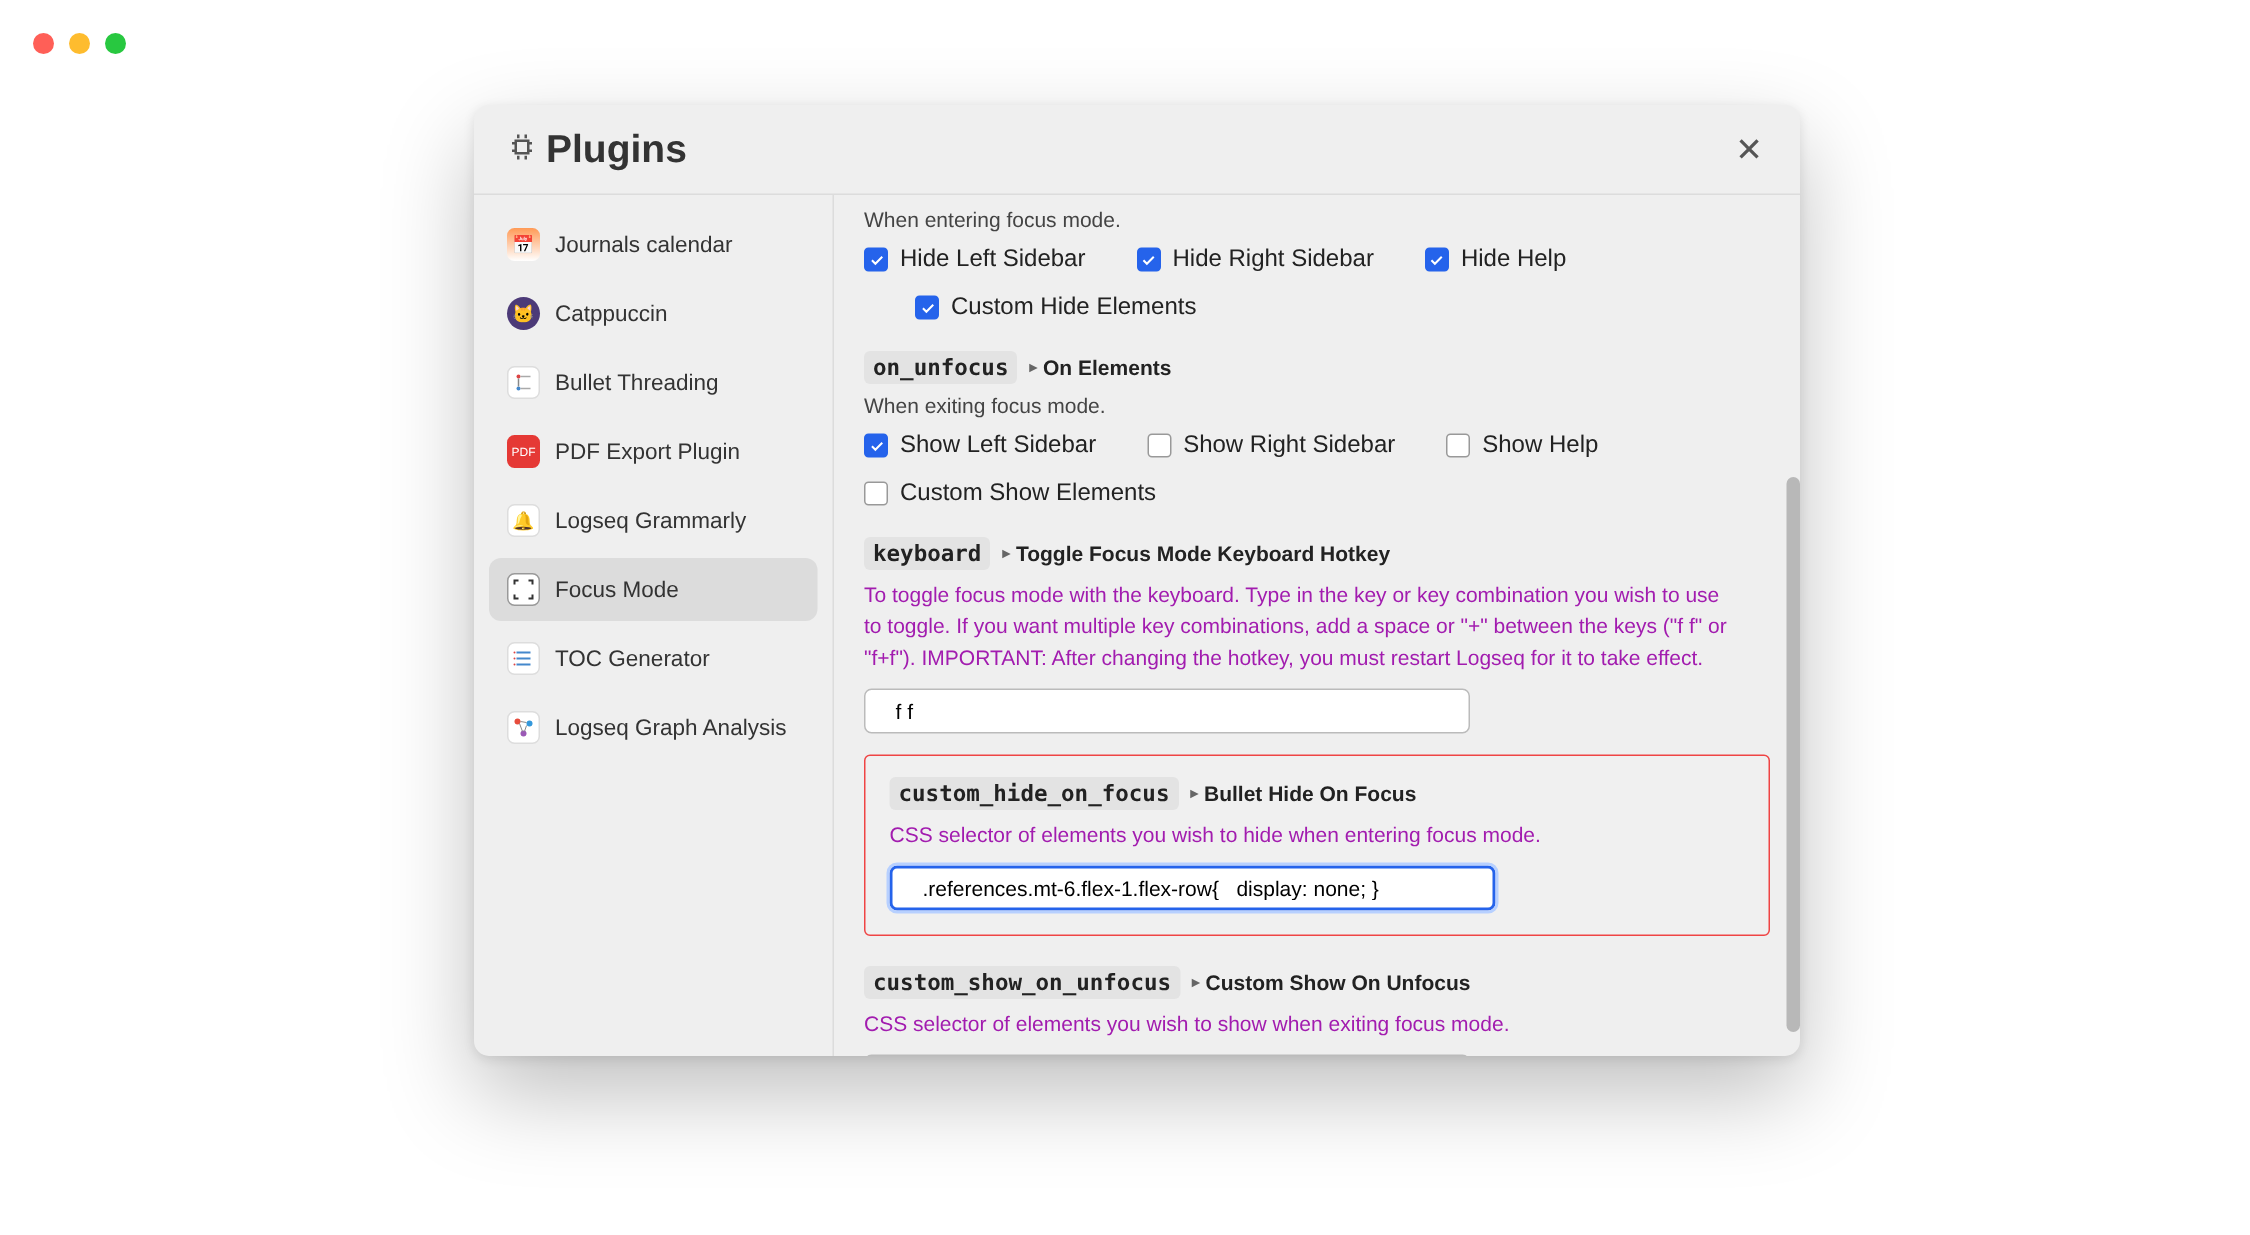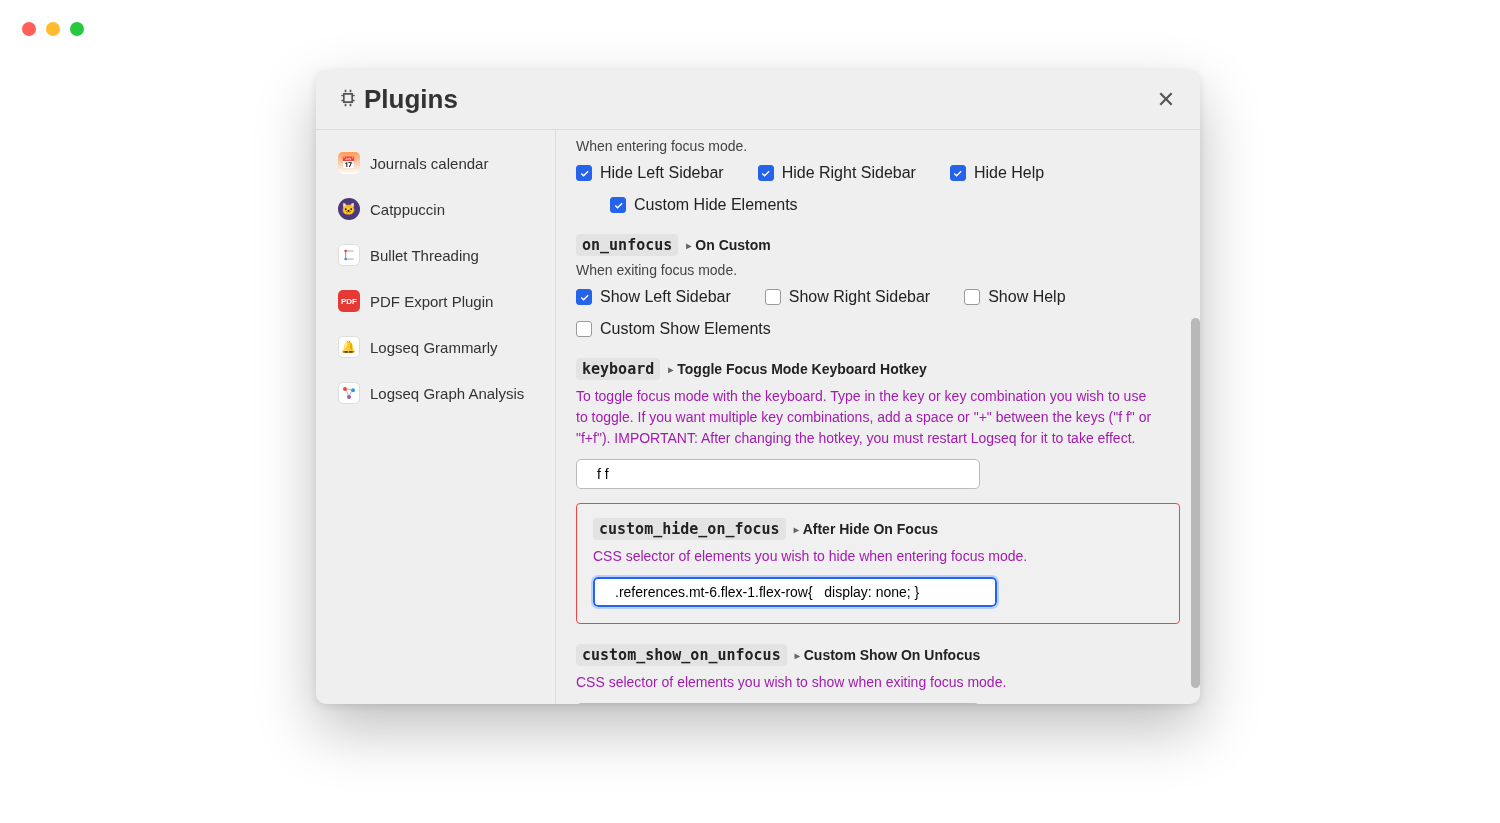--- a/index.html
+++ b/index.html
@@ -159,30 +159,49 @@
               <circle cx="7" cy="6" r="2" fill="#d44"></circle>
               <circle cx="7" cy="18" r="2" fill="#48c"></circle>
               <path d="M7 8v8" stroke="#888" stroke-width="1.5"></path>
               <path d="M9 6h10M9 18h10" stroke="#aaa" stroke-width="1.5"></path>
             </svg>
         </span>
         <span>Bullet Threading</span>
       </div>
 
       <div class="sidebar-item">
-        <span class="sidebar-icon" style="background:#e53935;color:#fff;font-weight:700;font-size:8px;">PDF</span>
+        <span class="sidebar-icon" style="background:#e53935;color:#fff;font-weight:400;font-size:8px;">PDF</span>
         <span>PDF Export Plugin</span>
       </div>
 
       <div class="sidebar-item">
         <span class="sidebar-icon" style="background:#fff;border:1px solid #ddd;">🔔</span>
         <span>Logseq Grammarly</span>
       </div>
 
-
+      <div class="sidebar-item active">
+        <span class="sidebar-icon" style="background:#fff;border:1px solid #999;">
+          <svg viewBox="0 0 24 24" width="16" height="16" fill="none" stroke="#333" stroke-width="2">
+              <path d="M3 7V3h4M21 7V3h-4M3 17v4h4M21 17v4h-4"></path>
+            </svg>
+        </span>
+        <span>Focus Mode</span>
+      </div>
+
+      <div class="sidebar-item">
+        <span class="sidebar-icon" style="background:#fff;border:1px solid #ddd;">
+          <svg viewBox="0 0 24 24" width="16" height="16">
+              <path d="M5 6h14M5 12h14M5 18h14" stroke="#48c" stroke-width="2"></path>
+              <circle cx="3" cy="6" r="1" fill="#d44"></circle>
+              <circle cx="3" cy="12" r="1" fill="#d44"></circle>
+              <circle cx="3" cy="18" r="1" fill="#d44"></circle>
+            </svg>
+        </span>
+        <span>TOC Generator</span>
+      </div>
 
       <div class="sidebar-item">
         <span class="sidebar-icon" style="background:#fff;border:1px solid #ddd;">
           <svg viewBox="0 0 24 24" width="16" height="16">
               <circle cx="6" cy="6" r="3" fill="#e74c3c"></circle>
               <circle cx="18" cy="8" r="3" fill="#3498db"></circle>
               <circle cx="12" cy="18" r="3" fill="#9b59b6"></circle>
               <path d="M8 8l3 8M15 10l-2 6M9 6l6 1" stroke="#888" stroke-width="1"></path>
             </svg>
         </span>
@@ -228,21 +247,21 @@
             <span>Custom Hide Elements</span>
           </label>
         </div>
       </div>
 
       <div class="setting-section">
         <div class="kv-head">
           <span class="kv-key">on_unfocus</span>
           <span class="kv-title">
               <span class="tri">▸</span>
-              <span>On Custom</span>
+              <span>On Elements</span>
             </span>
         </div>
         <div class="section-desc">When exiting focus mode.</div>
         <div class="checkbox-row">
           <label class="chk">
             <span class="chk-box checked">
                 <svg viewBox="0 0 24 24">
                   <path d="M5 12l5 5L20 7" fill="none"></path>
                 </svg>
               </span>
@@ -273,21 +292,21 @@
         </div>
         <div class="kv-desc">To toggle focus mode with the keyboard. Type in the key or key combination you wish to use to toggle. If you want multiple key combinations, add a space or "+" between the keys ("f f" or "f+f"). IMPORTANT: After changing the hotkey, you must restart Logseq for it to take effect.</div>
         <input class="text-input" value="f f" style="">
       </div>
 
       <div class="highlighted-group">
         <div class="kv-head" style="margin-top:0;">
           <span class="kv-key">custom_hide_on_focus</span>
           <span class="kv-title">
               <span class="tri">▸</span>
-              <span>After Hide On Focus</span>
+              <span>Bullet Hide On Focus</span>
             </span>
         </div>
         <div class="kv-desc">CSS selector of elements you wish to hide when entering focus mode.</div>
         <input class="text-input focused" value=".references.mt-6.flex-1.flex-row{   display: none; }" style="">
       </div>
 
       <div class="setting-section">
         <div class="kv-head">
           <span class="kv-key">custom_show_on_unfocus</span>
           <span class="kv-title">

